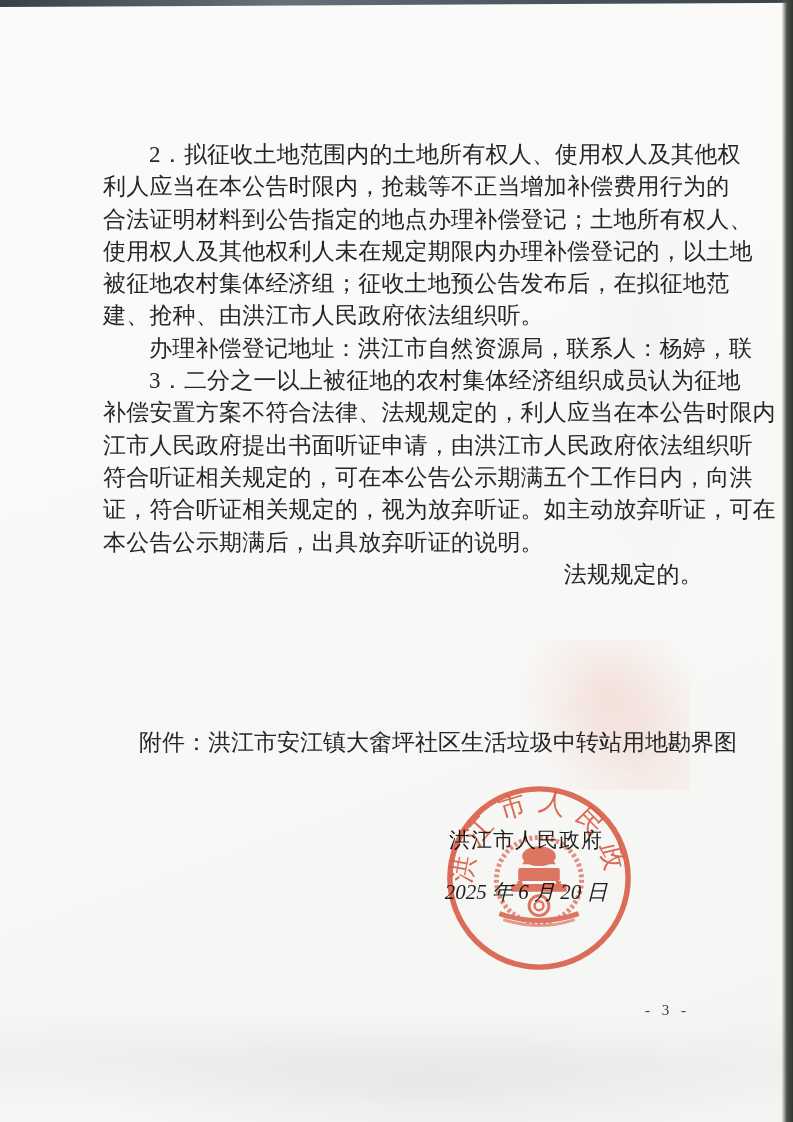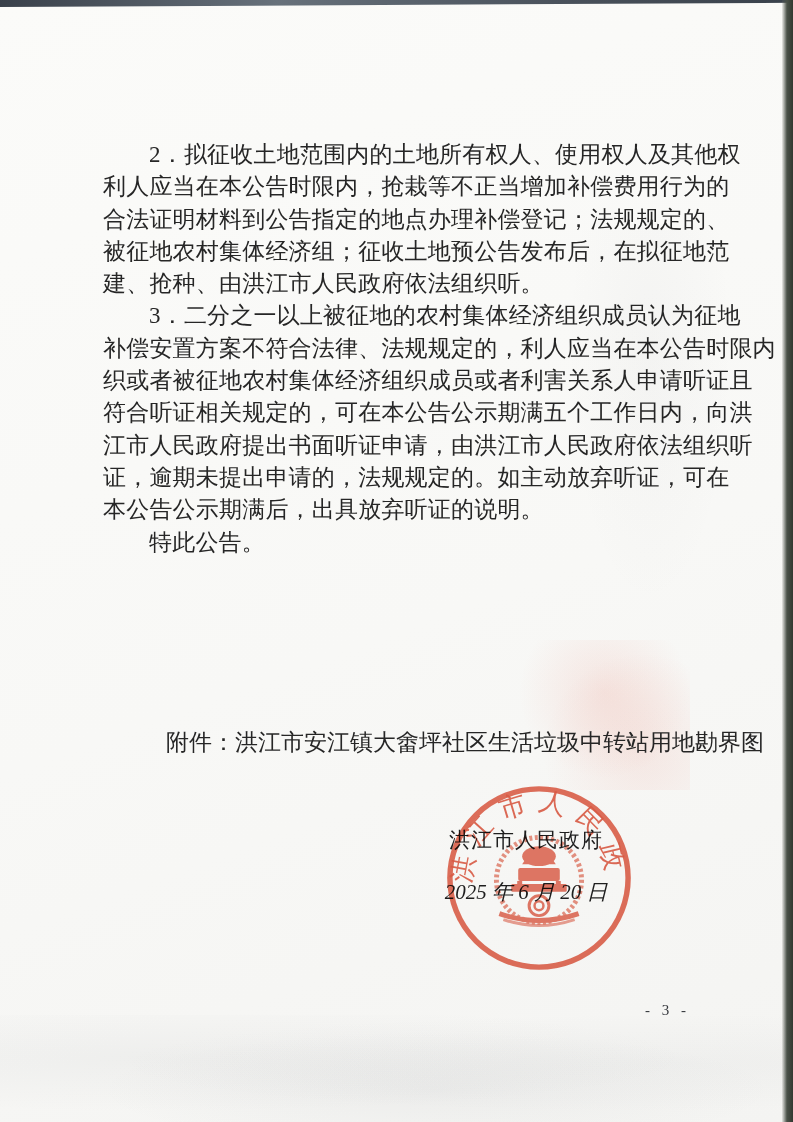--- a/index.html
+++ b/index.html
@@ -45,23 +45,23 @@
   }
   
   .notice-body{
     position:absolute;left:103px;top:139px;width:600px;
     color:#262626;
   }
   .notice-body .line{
     height:32.3px;line-height:32.3px;font-size:23px;
     letter-spacing:0.2px;white-space:nowrap;
   }
-  .notice-body .line.indent{padding-left:46px;}
+  .notice-body .line.indent{padding-left:46px;text-align:right;}
   .attachment-line{
-    position:absolute;left:166px;top:727px;
+    position:absolute;left:139px;top:727px;
     font-size:23px;line-height:32px;color:#262626;white-space:nowrap;
   }
   .signature-block{position:absolute;left:441px;top:824px;width:170px;text-align:center;color:#1e1e1e;}
   .signature-issuer{font-size:21px;line-height:32px;white-space:nowrap;letter-spacing:1px;}
   .signature-date{font-size:21px;line-height:32px;white-space:nowrap;margin-top:20px;font-style:italic;}
   
   .official-seal{
     position:absolute;left:440px;top:779px;width:198px;height:198px;
     mix-blend-mode:multiply;opacity:0.9;filter:blur(0.4px);
   }
@@ -78,31 +78,32 @@
 
   <div class="scan-edge-top"></div>
   <div class="scan-edge-right"></div>
   <div class="smudge-mid"></div>
   <div class="smudge-red"></div>
   <div class="smudge-gray"></div>
 
   <div class="notice-body">
       <div class="line indent">2．拟征收土地范围内的土地所有权人、使用权人及其他权</div>
       <div class="line">利人应当在本公告时限内，抢栽等不正当增加补偿费用行为的</div>
-      <div class="line">合法证明材料到公告指定的地点办理补偿登记；法规规定的、</div>
+      <div class="line">合法证明材料到公告指定的地点办理补偿登记；土地所有权人、</div>
+      <div class="line">使用权人及其他权利人未在规定期限内办理补偿登记的，以土地</div>
       <div class="line">被征地农村集体经济组；征收土地预公告发布后，在拟征地范</div>
       <div class="line">建、抢种、由洪江市人民政府依法组织听。</div>
+      <div class="line indent">办理补偿登记地址：洪江市自然资源局，联系人：杨婷，联</div>
       <div class="line indent">3．二分之一以上被征地的农村集体经济组织成员认为征地</div>
       <div class="line">补偿安置方案不符合法律、法规规定的，利人应当在本公告时限内</div>
-      <div class="line">织或者被征地农村集体经济组织成员或者利害关系人申请听证且</div>
+      <div class="line">江市人民政府提出书面听证申请，由洪江市人民政府依法组织听</div>
       <div class="line">符合听证相关规定的，可在本公告公示期满五个工作日内，向洪</div>
-      <div class="line">江市人民政府提出书面听证申请，由洪江市人民政府依法组织听</div>
-      <div class="line">证，逾期未提出申请的，法规规定的。如主动放弃听证，可在</div>
+      <div class="line">证，符合听证相关规定的，视为放弃听证。如主动放弃听证，可在</div>
       <div class="line">本公告公示期满后，出具放弃听证的说明。</div>
-      <div class="line indent">特此公告。</div>
+      <div class="line indent">法规规定的。</div>
     </div>
 
   <div class="attachment-line">附件：洪江市安江镇大畬坪社区生活垃圾中转站用地勘界图</div>
 
   <div class="signature-block">
     <div class="signature-issuer">洪江市人民政府</div>
     <div class="signature-date">2025 年 6 月 20 日</div>
   </div>
 
   <svg class="official-seal" viewBox="0 0 200 200" xmlns="http://www.w3.org/2000/svg">

